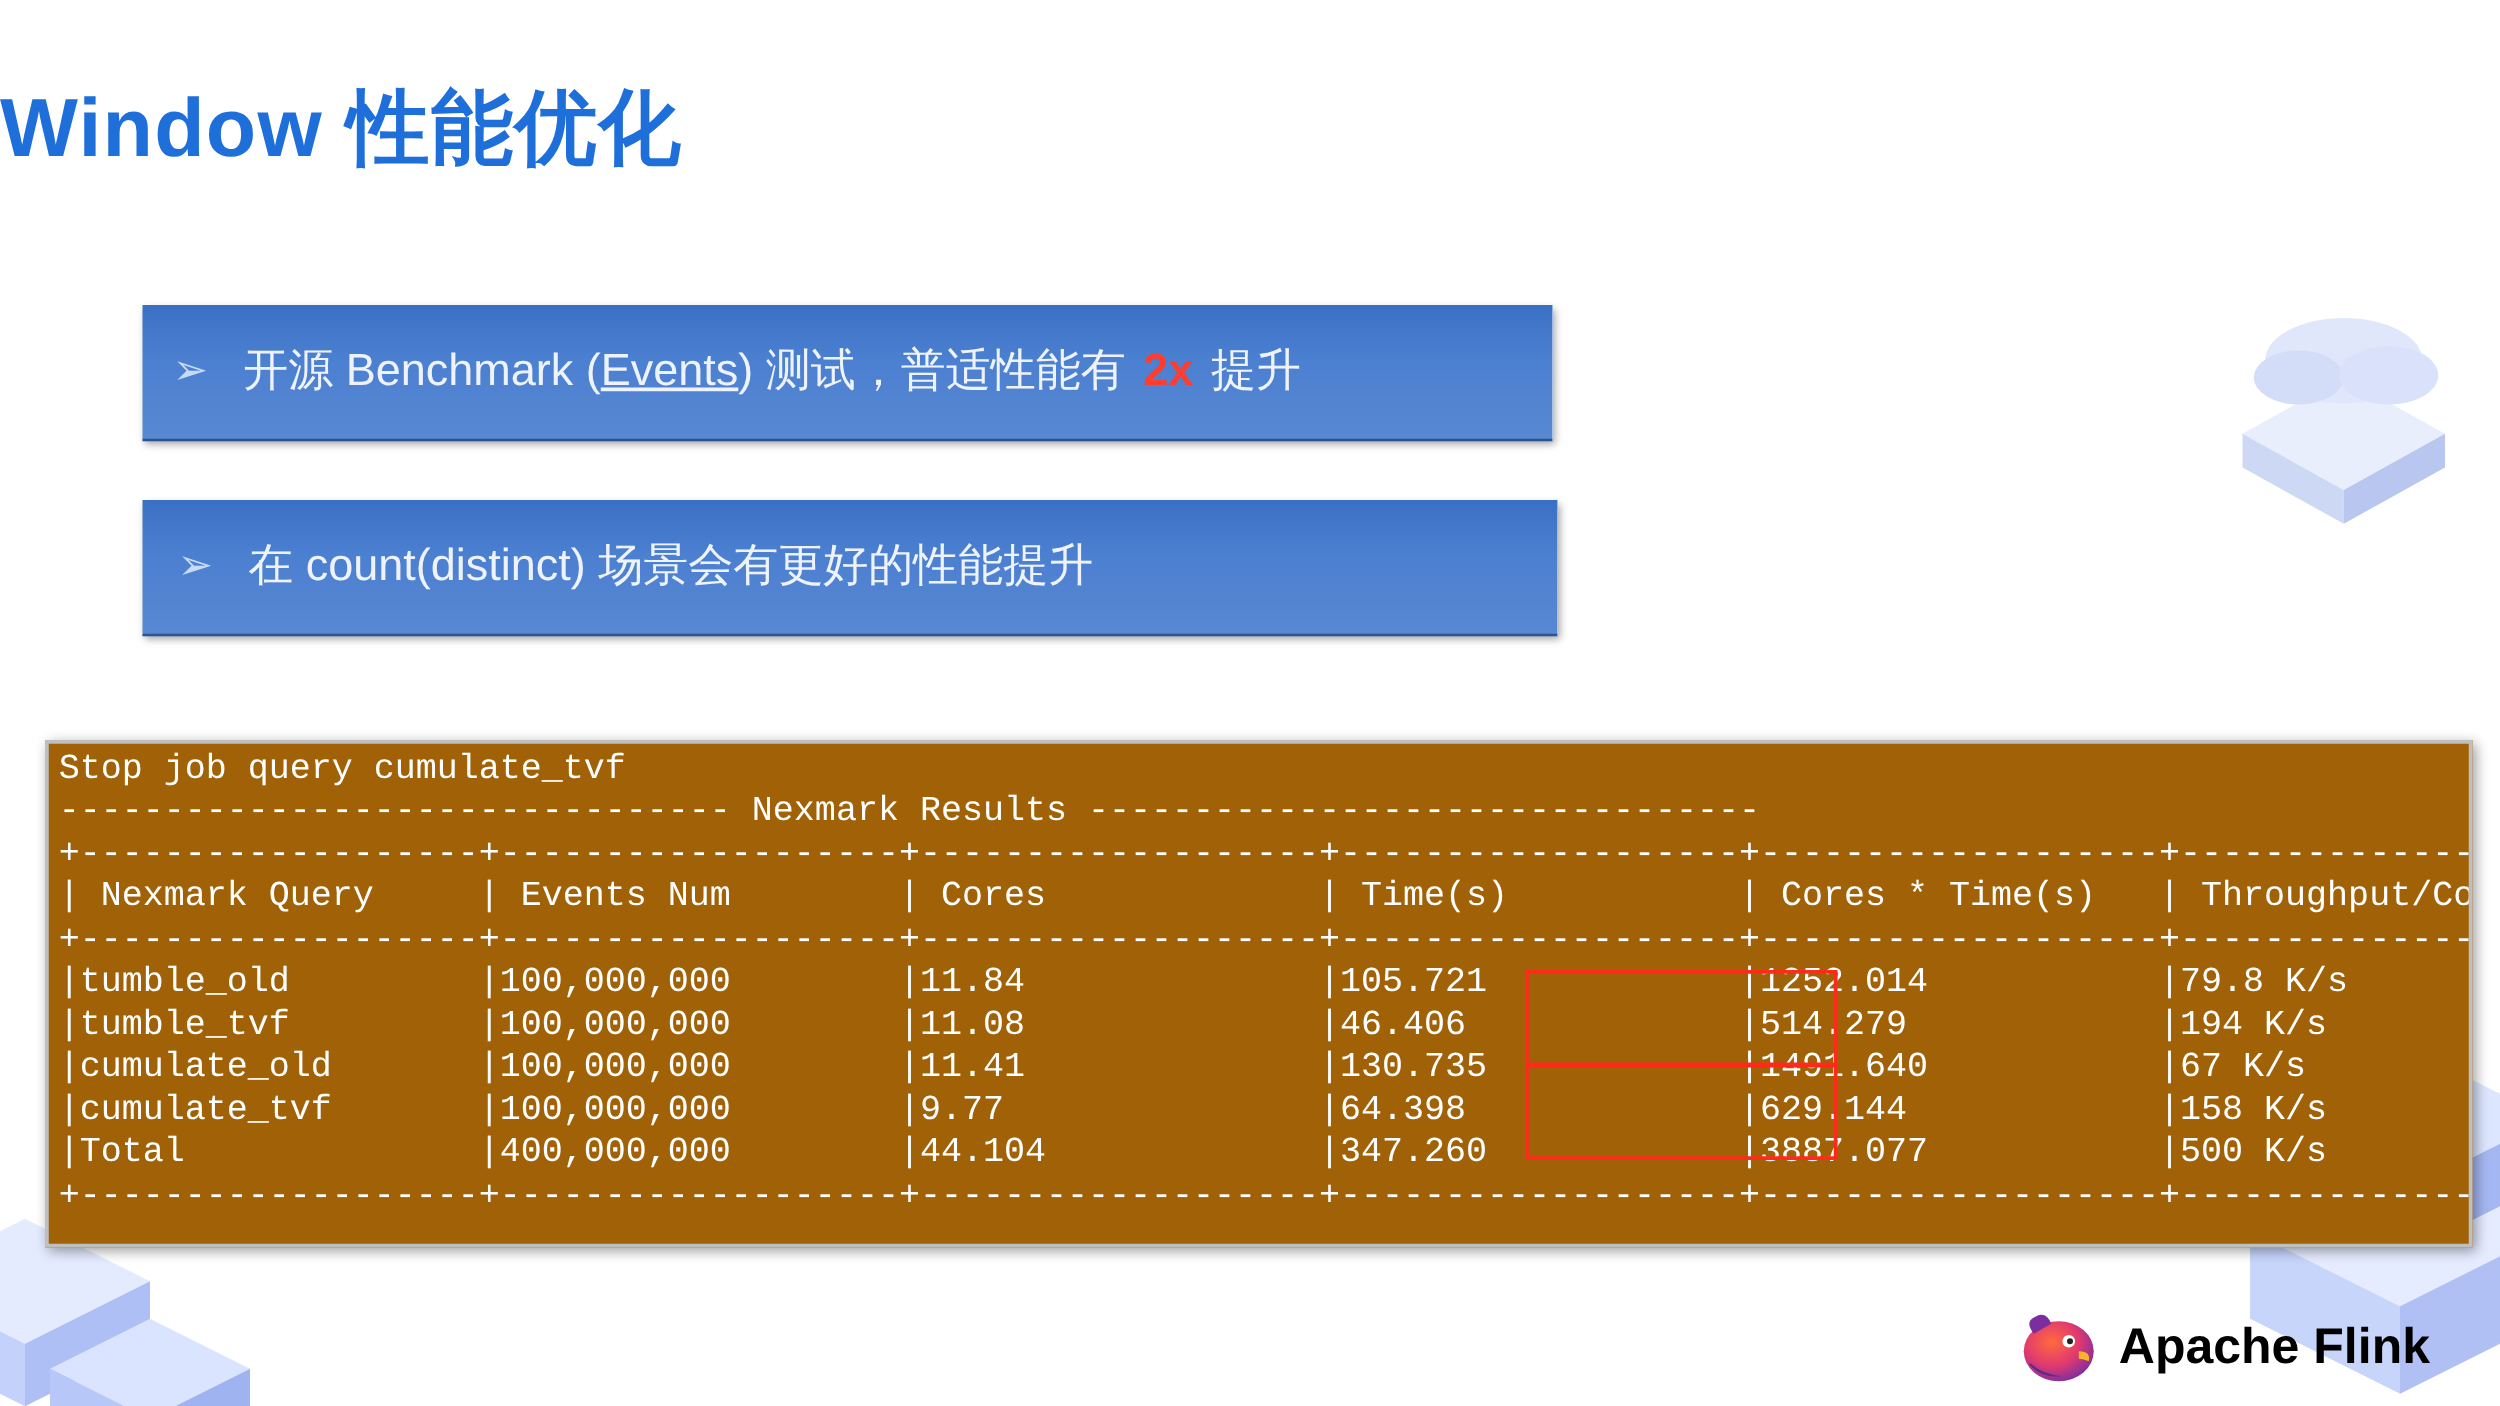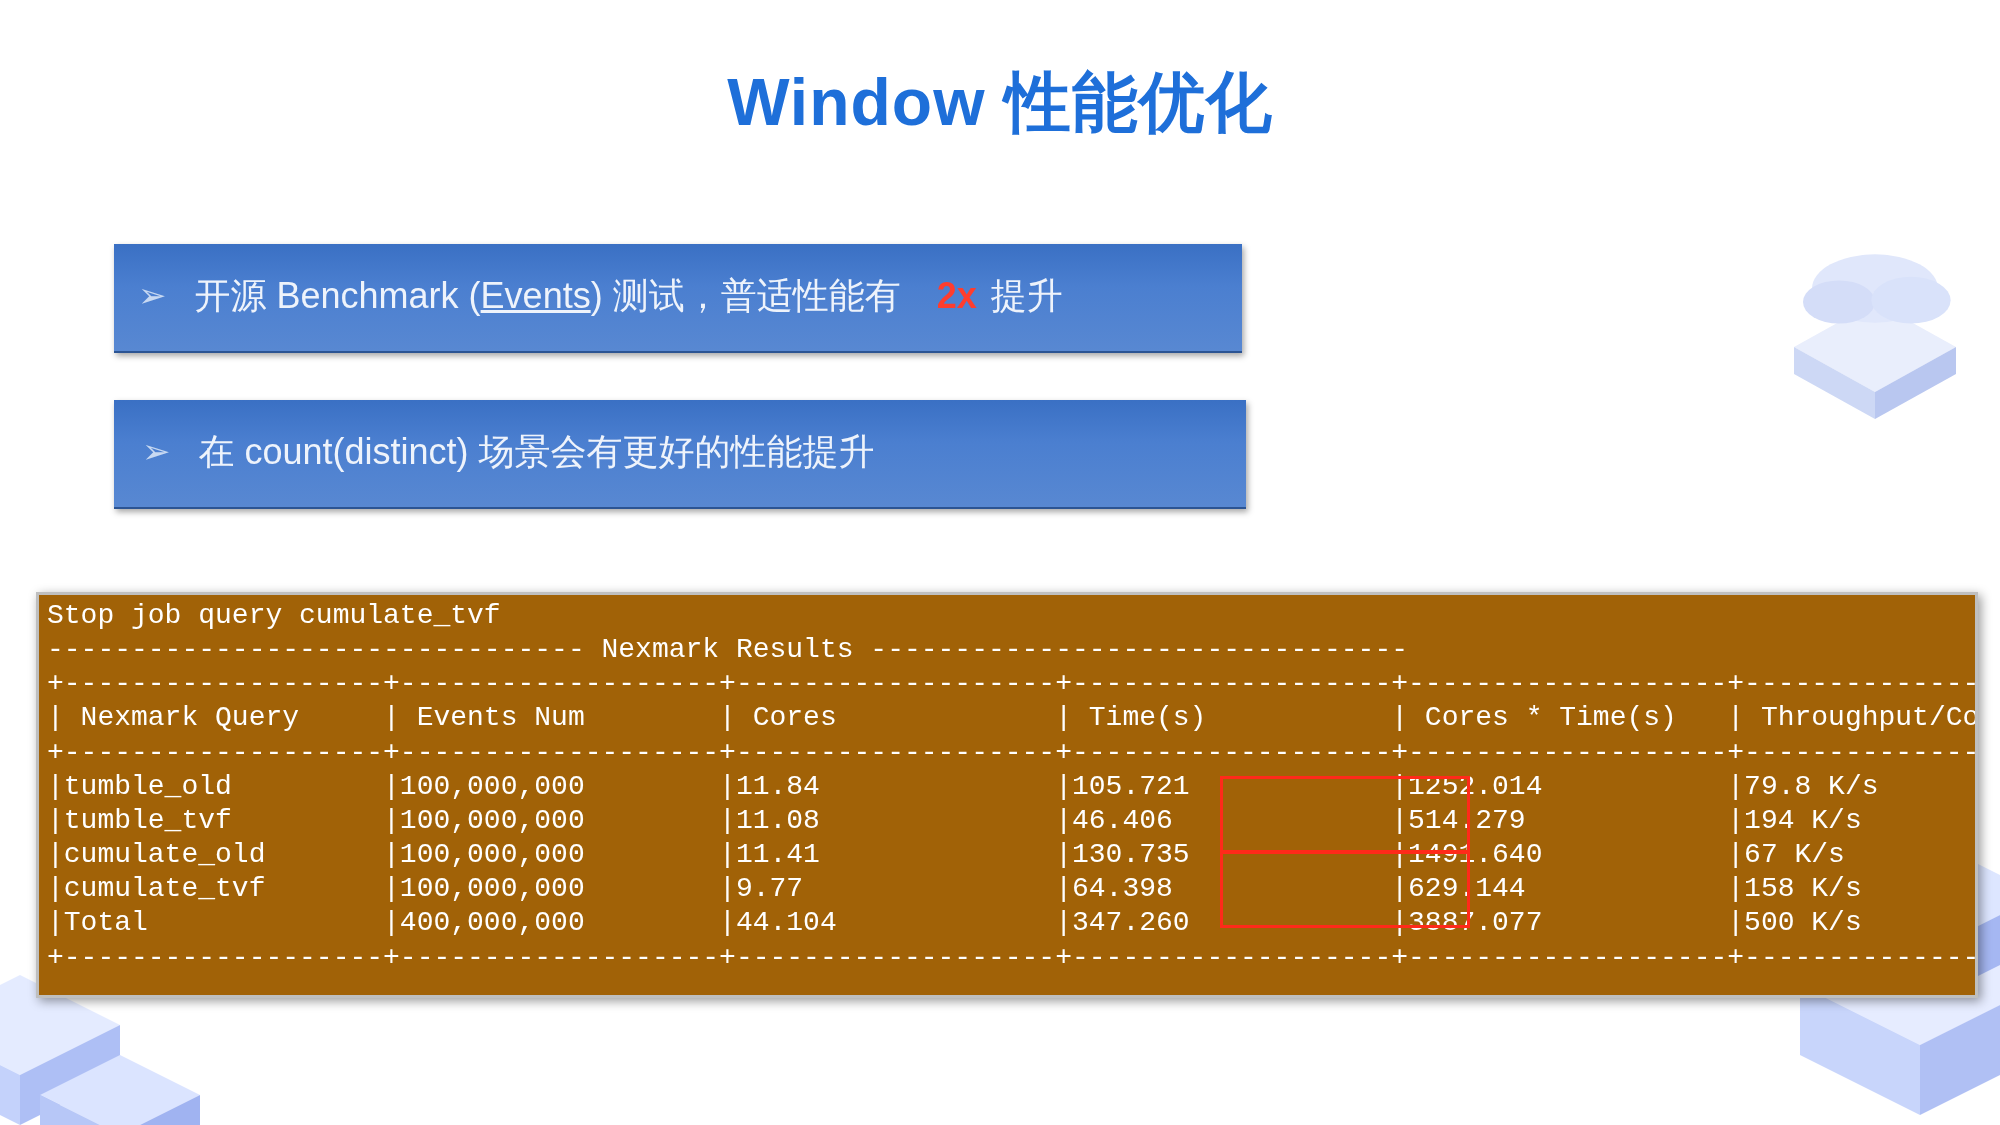--- a/index.html
+++ b/index.html
@@ -49,21 +49,20 @@
     height: 440px;
     pointer-events: none;
   }
   .deco-bottom-right svg { width: 100%; height: 100%; }
 
   .title {
     position: absolute;
     top: 58px;
     left: 0;
     width: 100%;
-    text-align: center;
     font-size: 66px;
     font-weight: 700;
     color: #1e6fd9;
     letter-spacing: 1px;
   }
 
   .bullet-box {
     position: absolute;
     left: 114px;
     width: 1080px;
@@ -79,21 +78,21 @@
 
   .bullet-arrow {
     display: inline-block;
     margin-right: 18px;
     font-size: 34px;
     color: #c8d9f2;
     vertical-align: 1px;
   }
 
   .bullet-text u { text-decoration: underline; }
-  .bullet-text .hl { color: #ff3d2e; font-weight: 600; padding: 0 4px; margin-left: 22px; }
+  .bullet-text .hl { color: #ff3d2e; font-weight: 600; padding: 0 4px; }
 
   
   .terminal {
     position: absolute;
     left: 36px;
     top: 592px;
     width: 1920px;
     height: 392px;
     background: #a16207;
     border: 3px solid #bfbfbf;
@@ -185,14 +184,34 @@
   <div id="box2" class="bullet-box">
     <span class="bullet-arrow">➢</span>
     <span class="bullet-text">在 count(distinct) 场景会有更好的性能提升</span>
   </div>
 
   <div class="terminal"><span class="line">Stop job query cumulate_tvf</span><span class="line">-------------------------------- Nexmark Results --------------------------------</span><span class="line"></span><span class="line">+-------------------+-------------------+-------------------+-------------------+-------------------+-------------------+</span><span class="line">| Nexmark Query     | Events Num        | Cores             | Time(s)           | Cores * Time(s)   | Throughput/Cores  |</span><span class="line">+-------------------+-------------------+-------------------+-------------------+-------------------+-------------------+</span><span class="line">|tumble_old         |100,000,000        |11.84              |105.721            |1252.014           |79.8 K/s           |</span><span class="line">|tumble_tvf         |100,000,000        |11.08              |46.406             |514.279            |194 K/s            |</span><span class="line">|cumulate_old       |100,000,000        |11.41              |130.735            |1491.640           |67 K/s             |</span><span class="line">|cumulate_tvf       |100,000,000        |9.77               |64.398             |629.144            |158 K/s            |</span><span class="line">|Total              |400,000,000        |44.104             |347.260            |3887.077           |500 K/s            |</span><span class="line">+-------------------+-------------------+-------------------+-------------------+-------------------+-------------------+</span></div>
 
   <div class="redbox" style="left:1220px; top:776px; width:244px; height:72px;"></div>
   <div class="redbox" style="left:1220px; top:850px; width:244px; height:72px;"></div>
 
+  <div class="brand">
+    <span class="brand-logo">
+      <svg viewBox="0 0 68 60">
+        <defs>
+          <radialGradient id="g1" cx="40%" cy="35%" r="70%">
+            <stop offset="0%" stop-color="#ff6a3d"></stop>
+            <stop offset="55%" stop-color="#e23a6e"></stop>
+            <stop offset="100%" stop-color="#7a2ea0"></stop>
+          </radialGradient>
+        </defs>
+        <ellipse cx="34" cy="34" rx="28" ry="24" fill="url(#g1)"></ellipse>
+        <path d="M14 20 Q6 10 16 6 Q24 2 28 12" fill="#7a2ea0"></path>
+        <circle cx="42" cy="26" r="5" fill="#fff"></circle>
+        <circle cx="43" cy="26" r="2.4" fill="#222"></circle>
+        <path d="M50 34 Q60 34 58 42 Q54 40 50 40 Z" fill="#f7b32b"></path>
+        <path d="M10 44 Q20 56 36 54 Q20 52 12 44 Z" fill="#5b2b86"></path>
+      </svg>
+    </span>
+    <span class="brand-text">Apache Flink</span>
+  </div>
 
 </div>
 
 </body></html>

